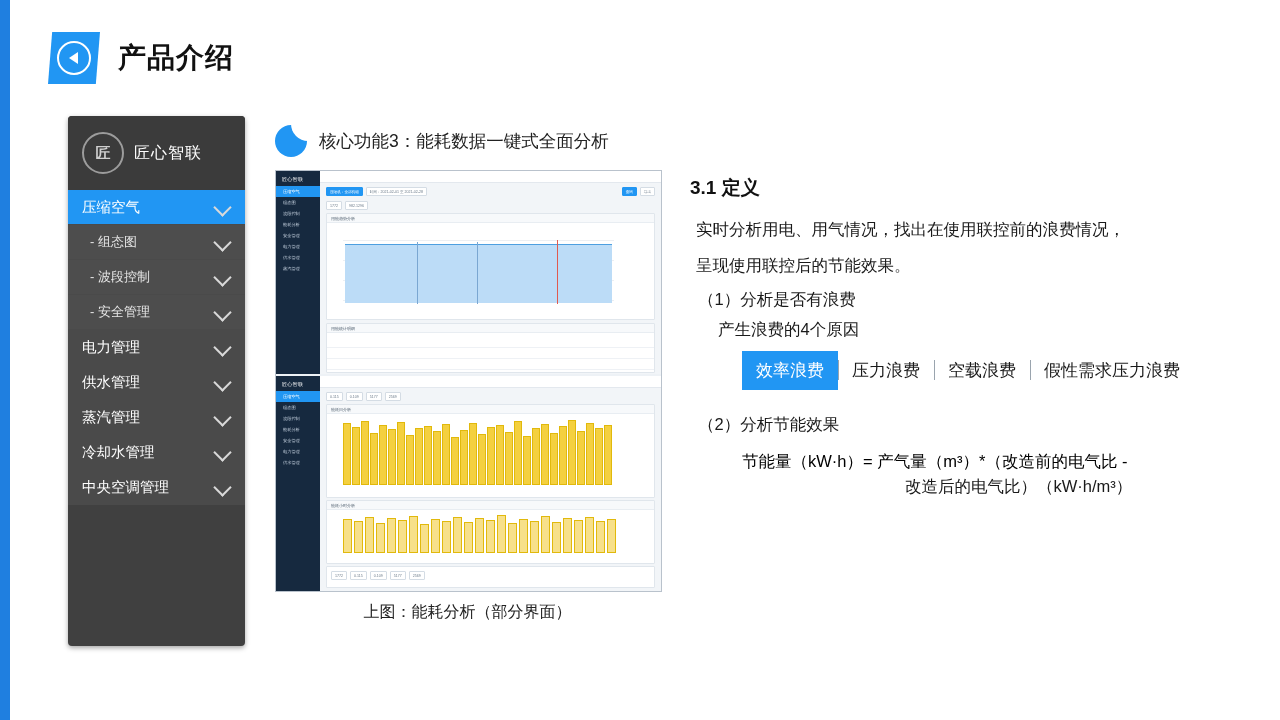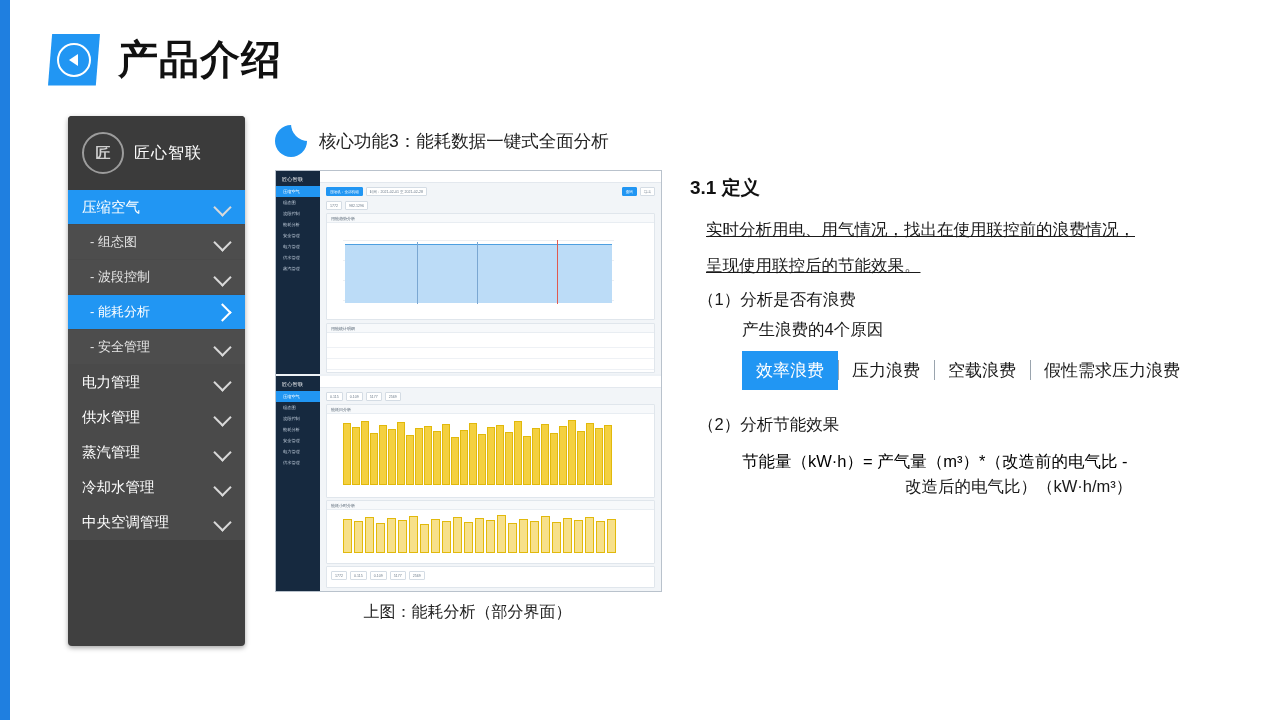--- a/index.html
+++ b/index.html
@@ -49,21 +49,21 @@
     justify-content: center;
   }
   .header-badge .tri {
     width: 0; height: 0;
     border-top: 6px solid transparent;
     border-bottom: 6px solid transparent;
     border-right: 9px solid #ffffff;
     margin-right: 2px;
   }
   .header-title {
-    font-size: 40px;
+    font-size: 28px;
     font-weight: bold;
     color: #111111;
     margin-left: 18px;
     letter-spacing: 1px;
   }
 
   
   .device {
     position: absolute;
     left: 68px; top: 116px;
@@ -284,32 +284,31 @@
     font-size: 19px;
     font-weight: bold;
     color: #111111;
     margin: 0 0 12px 0;
   }
   .sec-title.second { margin-top: 30px; }
   .para {
     font-size: 16.5px;
     color: #1a1a1a;
     line-height: 32px;
-    margin: 0 0 4px 16px;
-    text-decoration: underline;
+    margin: 0 0 4px 6px;
   }
   .bullet {
     font-size: 16.5px;
     color: #1a1a1a;
     margin: 8px 0 2px 8px;
   }
   .sub-line {
     font-size: 16.5px;
     color: #1a1a1a;
-    margin: 8px 0 4px 52px;
+    margin: 8px 0 4px 28px;
   }
   .pill-row {
     display: flex;
     align-items: center;
     margin: 10px 0 0 52px;
   }
   .pill {
     background: #2196f3;
     color: #ffffff;
     font-size: 17px;
@@ -367,24 +366,20 @@
     <span>压缩空气</span>
     <span class="chev"></span>
   </div>
   <div class="nav-item sub">
     <span>- 组态图</span>
     <span class="chev"></span>
   </div>
   <div class="nav-item sub">
     <span>- 波段控制</span>
     <span class="chev"></span>
-  </div>
-  <div class="nav-item sub active">
-    <span>- 能耗分析</span>
-    <span class="chev right"></span>
   </div>
   <div class="nav-item sub">
     <span>- 安全管理</span>
     <span class="chev"></span>
   </div>
   <div class="nav-item plain">
     <span>电力管理</span>
     <span class="chev"></span>
   </div>
   <div class="nav-item plain">

